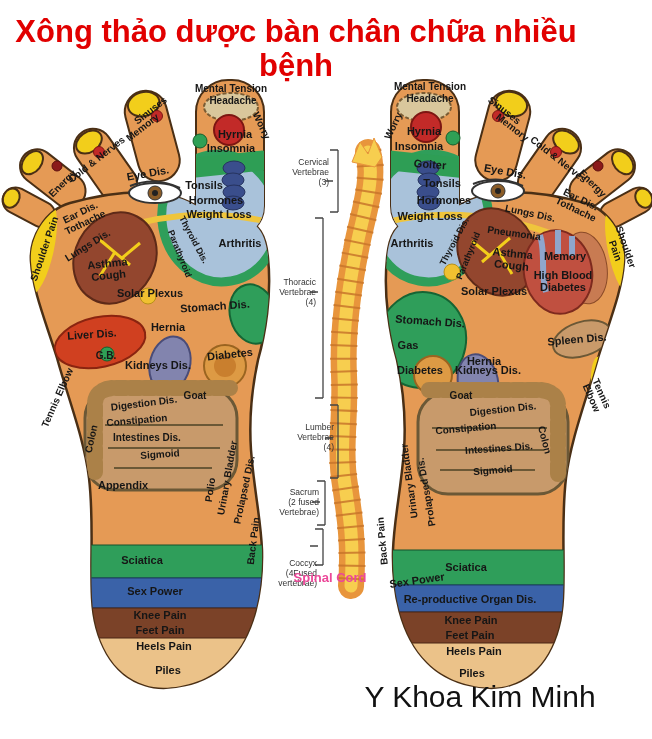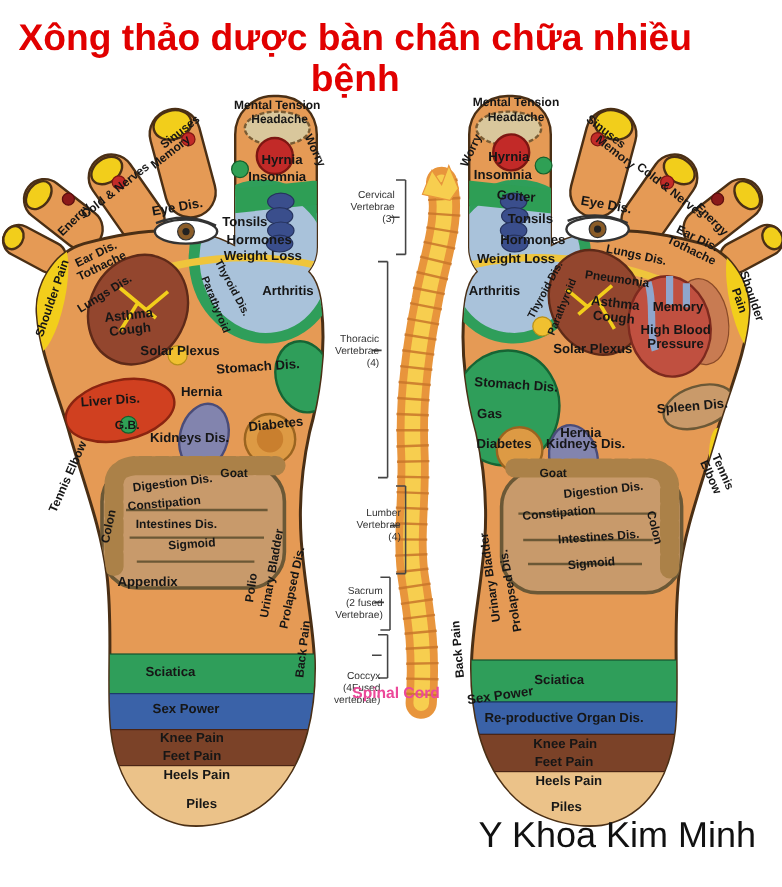--- a/index.html
+++ b/index.html
@@ -1,21 +1,21 @@
 <!DOCTYPE html>
 <html><head>
 <meta charset="utf-8">
 <style>
   html,body{margin:0;padding:0;background:#fff}
   #stage{position:relative;width:652px;height:739px;background:#fff;overflow:hidden;
          font-family:"Liberation Sans",sans-serif}
   #stage svg{position:absolute;left:0;top:0}
   #title{position:absolute;top:15px;left:0;width:592px;text-align:center;
          font:bold 31px/1.1 "Liberation Sans",sans-serif;color:#e10000;letter-spacing:0}
-  #footer{position:absolute;top:680px;left:330px;width:300px;text-align:right;
+  #footer{position:absolute;top:680px;left:330px;width:300px;text-align:center;
           font:30px/1.1 "Liberation Sans",sans-serif;color:#111}
   .lbl{position:absolute;transform:translate(-50%,-50%) rotate(var(--r,0deg));
        font:bold 10px/1.08 "Liberation Sans",sans-serif;color:#161616;text-align:center;
        white-space:pre-line;pointer-events:none}
   .lg{font-size:11px}
   .sm{font-size:9px}
   .sp{position:absolute;transform:translate(-50%,-50%);font:8.5px/1.18 "Liberation Sans",sans-serif;
       font-weight:normal;color:#333;text-align:right;white-space:pre-line;width:58px;pointer-events:none}
   .spc{position:absolute;transform:translate(-50%,-50%);font:bold 13px "Liberation Sans",sans-serif;color:#ec4899}
 </style>
@@ -260,21 +260,21 @@
 <div class="lbl lg" style="left:430px;top:217px">Weight Loss</div>
 <div class="lbl sm" style="left:455px;top:242px;--r:-62deg">Thyroid Dis.</div>
 <div class="lbl sm" style="left:469px;top:256px;--r:-68deg">Parathyroid</div>
 <div class="lbl lg" style="left:412px;top:244px">Arthritis</div>
 <div class="lbl" style="left:530px;top:214px;--r:12deg">Lungs Dis.</div>
 <div class="lbl" style="left:514px;top:234px;--r:8deg">Pneumonia</div>
 <div class="lbl lg" style="left:512px;top:260px;--r:6deg">Asthma
 Cough</div>
 <div class="lbl lg" style="left:565px;top:257px">Memory</div>
 <div class="lbl lg" style="left:563px;top:282px">High Blood
-Pressure</div>
+Diabetes</div>
 <div class="lbl lg" style="left:494px;top:292px">Solar Plexus</div>
 <div class="lbl lg" style="left:430px;top:322px;--r:4deg">Stomach Dis.</div>
 <div class="lbl lg" style="left:408px;top:346px">Gas</div>
 <div class="lbl lg" style="left:484px;top:362px">Hernia</div>
 <div class="lbl lg" style="left:577px;top:340px;--r:-5deg">Spleen Dis.</div>
 <div class="lbl lg" style="left:488px;top:371px">Kidneys Dis.</div>
 <div class="lbl lg" style="left:420px;top:371px">Diabetes</div>
 <div class="lbl" style="left:461px;top:396px">Goat</div>
 <div class="lbl" style="left:596px;top:396px;--r:66deg">Tennis Elbow</div>
 <div class="lbl" style="left:544px;top:440px;--r:76deg">Colon</div>

